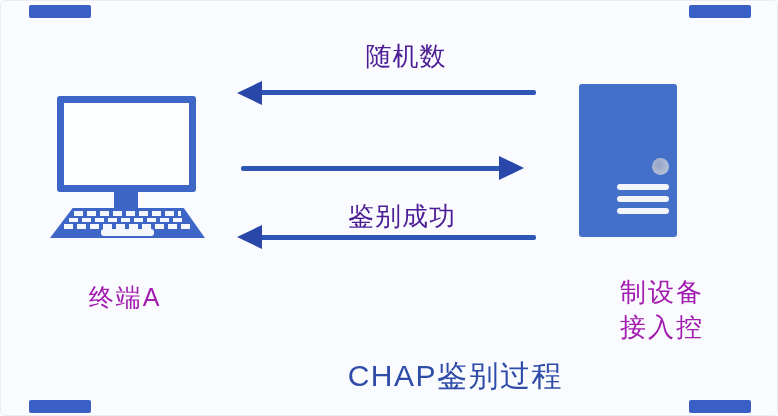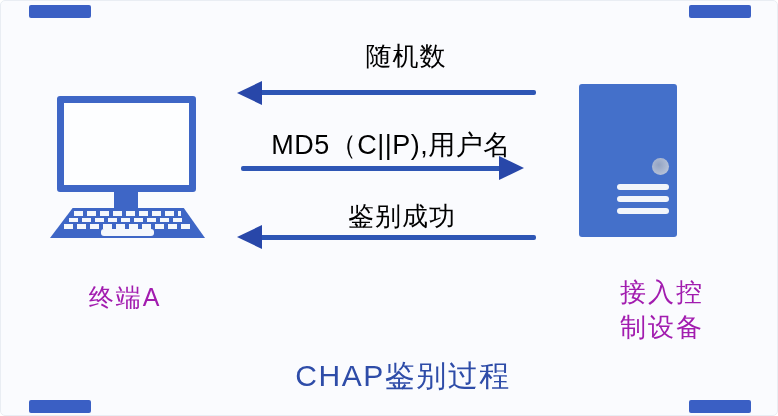--- a/index.html
+++ b/index.html
@@ -45,30 +45,30 @@
   .line-msg3{left:258px;top:233.5px;width:277px;height:5px;}
   .arrow-head{position:absolute;width:0;height:0;}
   .head-msg1{left:236px;top:79.5px;border-top:12px solid rgba(0,0,0,0);
     border-bottom:12px solid rgba(0,0,0,0);border-right:25px solid #2847A9;}
   .head-msg2{left:498px;top:154.5px;border-top:12.5px solid rgba(0,0,0,0);
     border-bottom:12.5px solid rgba(0,0,0,0);border-left:25px solid #2847A9;}
   .head-msg3{left:236px;top:224px;border-top:12px solid rgba(0,0,0,0);
     border-bottom:12px solid rgba(0,0,0,0);border-right:25px solid #2847A9;}
 
   
-  .msg-label{position:absolute;color:#000000;font-size:26px;font-weight:500;
+  .msg-label{position:absolute;color:#4c1d95;font-size:26px;font-weight:500;
     text-align:center;letter-spacing:1px;white-space:nowrap;}
   .label-msg1{left:330px;top:38px;width:150px;}
   .label-msg2{left:230px;top:126px;width:320px;font-size:27px;letter-spacing:0.5px;}
   .label-msg3{left:321px;top:198px;width:160px;font-family:Liberation Serif, serif;}
   .node-label{position:absolute;color:#a21caf;font-size:25px;font-weight:500;
     text-align:center;letter-spacing:2px;}
   .label-terminal{left:49px;top:280px;width:150px;}
   .label-server{left:586px;top:274px;width:150px;line-height:35px;font-size:26px;}
-  .diagram-title{position:absolute;left:242px;top:355px;width:320px;text-align:center;
+  .diagram-title{position:absolute;left:242px;top:355px;width:320px;text-align:right;
     color:#2E4CA8;font-size:30px;font-weight:500;letter-spacing:1.5px;white-space:nowrap;}
 </style>
 </head>
 <body>
 
 <div id="stage">
 
   <div class="corner-bar tl"></div>
   <div class="corner-bar tr"></div>
   <div class="corner-bar bl"></div>
@@ -85,30 +85,29 @@
     <div class="node-label label-terminal">终端A</div>
   </div>
 
   <div>
     <div class="tower"></div>
     <div class="tower-button"></div>
     <div class="vent v1"></div>
     <div class="vent v2"></div>
     <div class="vent v3"></div>
     <div class="node-label label-server">
+      <div>制设备</div>
       <div>接入控</div>
-      <div>制设备</div>
     </div>
   </div>
 
   <div class="msg-label label-msg1">随机数</div>
   <div class="arrow-line line-msg1"></div>
   <div class="arrow-head head-msg1"></div>
 
-  <div class="msg-label label-msg2">MD5（C||P),用户名</div>
   <div class="arrow-line line-msg2"></div>
   <div class="arrow-head head-msg2"></div>
 
   <div class="msg-label label-msg3">鉴别成功</div>
   <div class="arrow-line line-msg3"></div>
   <div class="arrow-head head-msg3"></div>
 
   <div class="diagram-title">CHAP鉴别过程</div>
 
 </div>

